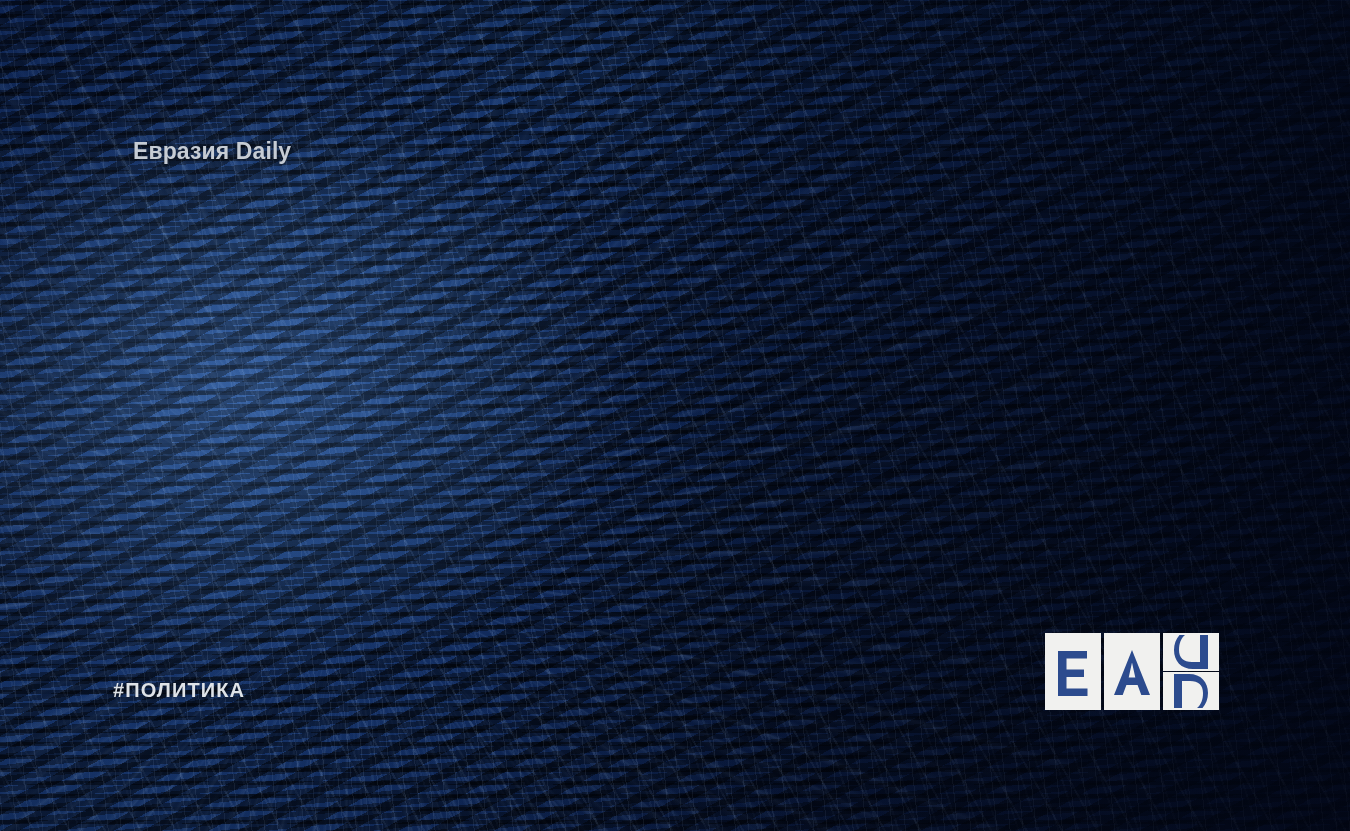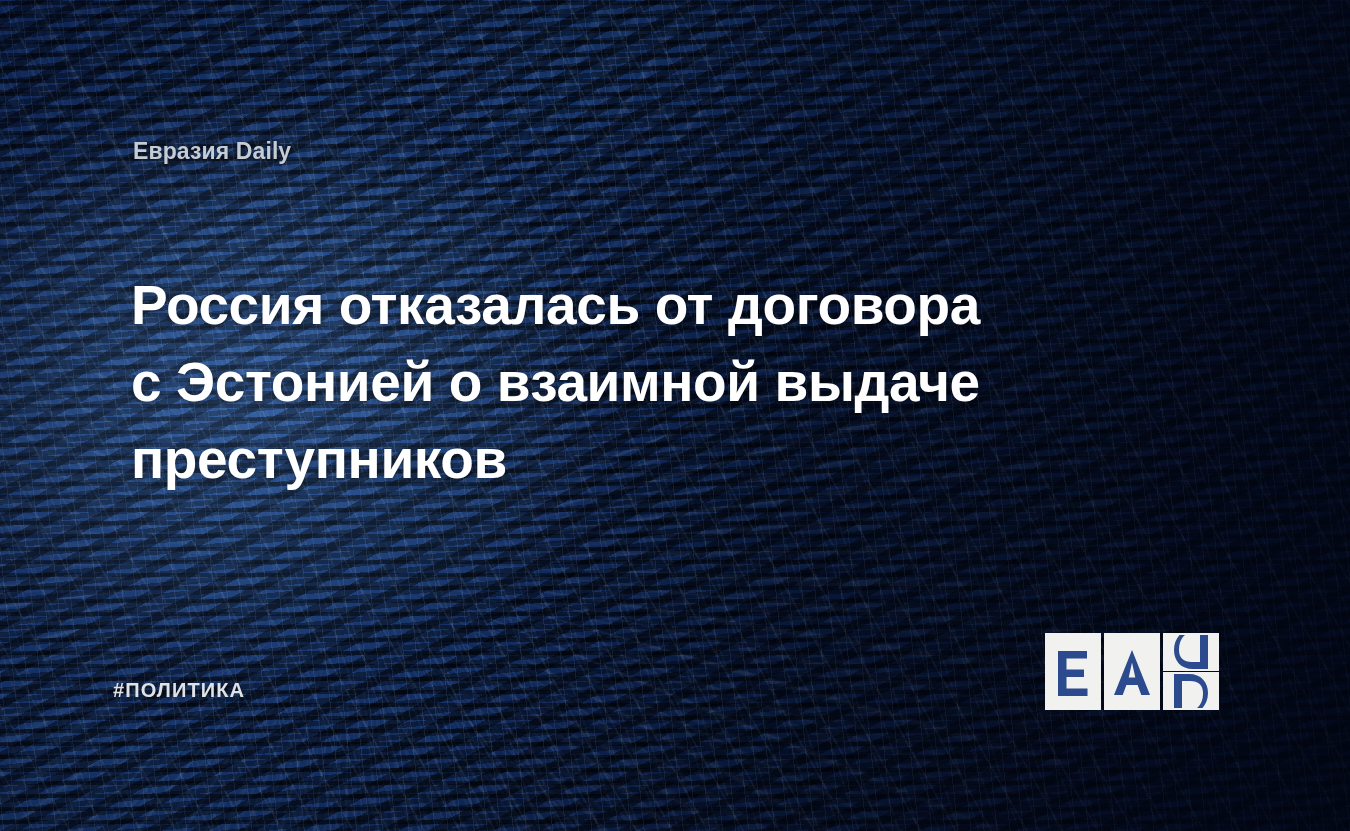--- a/index.html
+++ b/index.html
@@ -235,25 +235,20 @@
     <div class="dashes-a"></div>
     <div class="dashes-b"></div>
     <div class="dashes-c"></div>
     <div class="bg-vignette"></div>
   </div>
 
   <div class="content">
 
     <div class="brand">Евразия Daily</div>
 
-    <div class="headline">
-      <span class="ln">Россия отказалась от договора</span>
-      <span class="ln">с Эстонией о взаимной выдаче</span>
-      <span class="ln">преступников</span>
-    </div>
 
     <div class="tag">#ПОЛИТИКА</div>
 
     <div class="logo">
 
       <div class="logo-tile">
         <svg width="36" height="48" viewBox="0 0 36 48" aria-hidden="true">
           <path class="logo-letter" d="M3 3 h29 v7.5 H11.5 v11 H29 v7.5 H11.5 v11.5 H32.5 V48 H3 Z"></path>
         </svg>
       </div>

